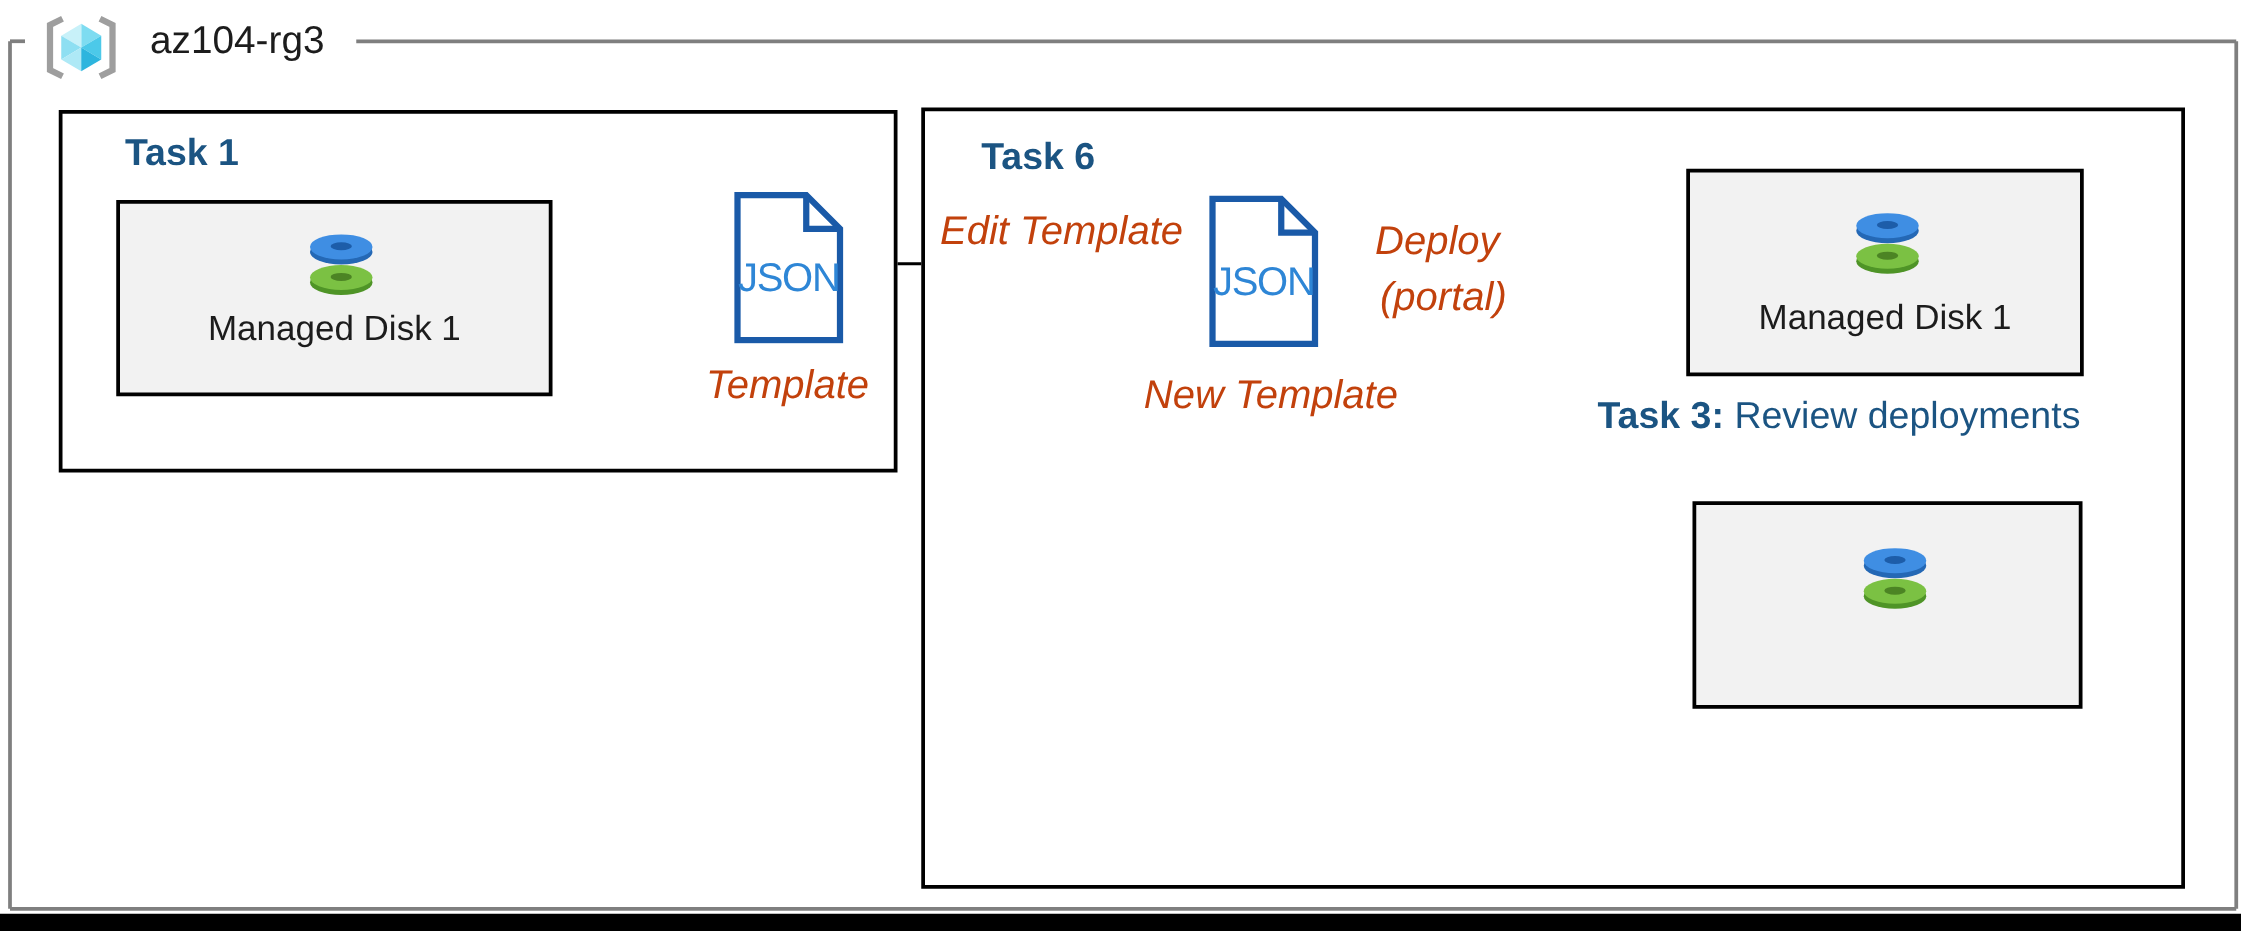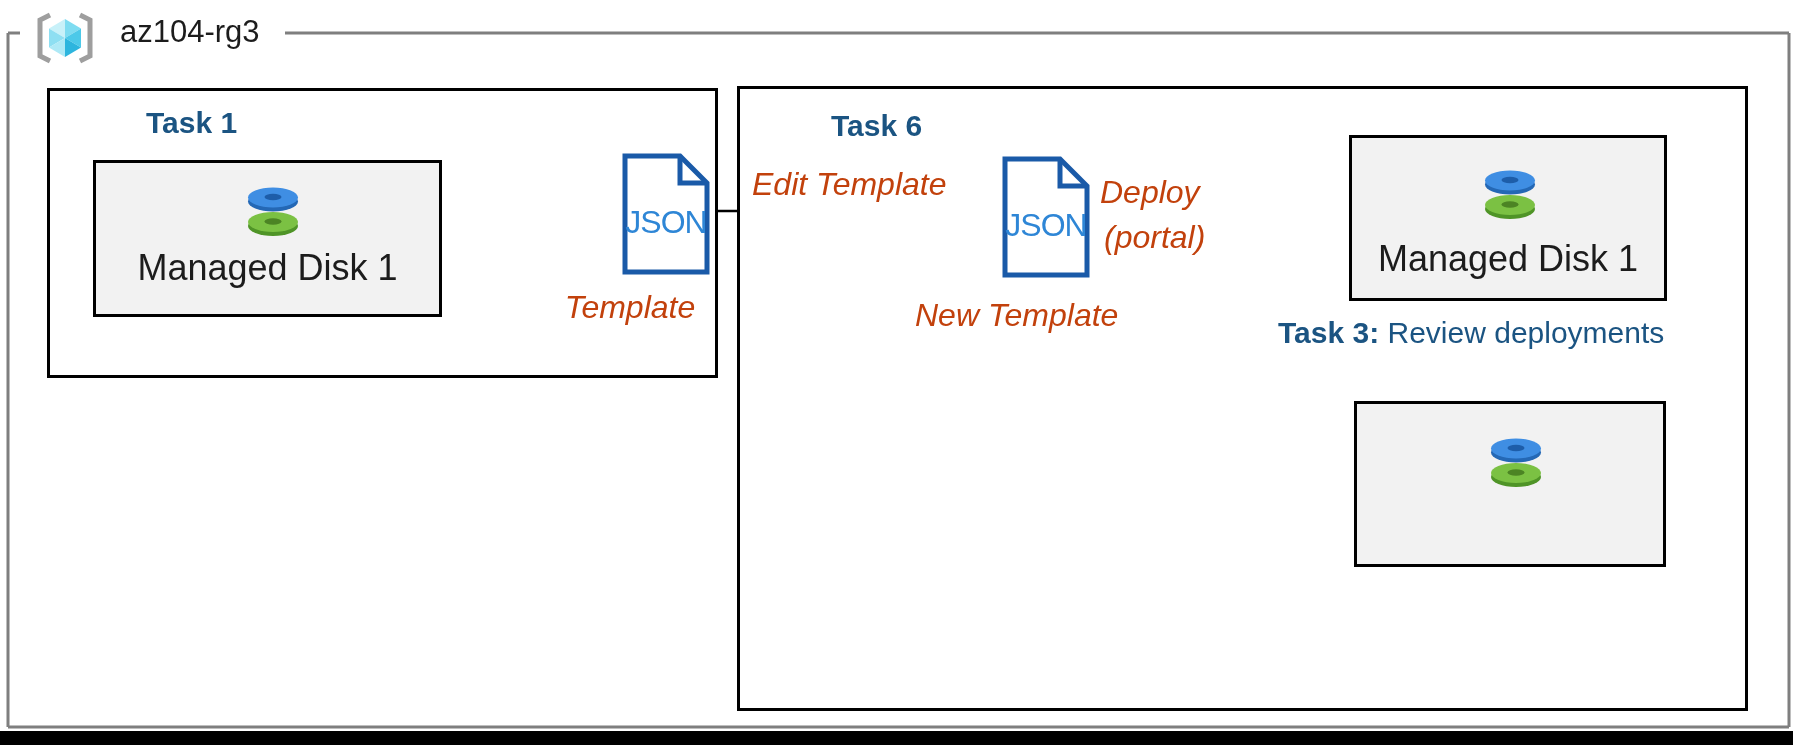--- a/index.html
+++ b/index.html
@@ -10,29 +10,29 @@
   .abs{position:absolute;}
   svg{display:block;}
   
   .footer-bar{position:absolute;left:0;top:731px;width:1793px;height:14px;background:#000;}
   
   .rg-name{position:absolute;left:120px;top:14px;font-size:31px;color:#1c1c1c;white-space:nowrap;}
   
   .task-box{position:absolute;border:3px solid #000;background:#ffffff;box-sizing:border-box;}
   .task1-box{left:47px;top:88px;width:671px;height:290px;}
   .task2-box{left:737px;top:86px;width:1011px;height:625px;}
-  .task-title{position:absolute;font-size:30px;font-weight:bold;color:#1B5482;white-space:nowrap;margin-left:46px;}
+  .task-title{position:absolute;font-size:30px;font-weight:bold;color:#1B5482;white-space:nowrap;}
   
   .disk-box{position:absolute;background:#f2f2f2;border:3px solid #000;box-sizing:border-box;}
-  .disk-label{position:absolute;font-size:36px;color:#1c1c1c;text-align:center;white-space:nowrap;}
+  .disk-label{position:absolute;font-size:28px;color:#1c1c1c;text-align:center;white-space:nowrap;}
   
   .lbl{position:absolute;font-size:32px;color:#c2410c;white-space:nowrap;font-style:italic;}
   .lbl-center{text-align:center;}
   
-  .json-doc{position:absolute;width:92px;height:112px;margin-left:35px;}
+  .json-doc{position:absolute;width:92px;height:112px;}
   .json-text{position:absolute;left:4px;top:51px;width:84px;text-align:center;
     font-size:32px;color:#2e86d6;letter-spacing:-1px;white-space:nowrap;}
   
   .task-line{font-size:30px;color:#1c1c1c;white-space:nowrap;}
   .task-line b{font-weight:bold;color:#1B5482;}
   .task3-line{position:absolute;left:1278px;top:316px;}
   .task3-line .rest{color:#1B5482;}
   .task-list{position:absolute;left:765px;top:581px;line-height:35.5px;}
 </style>
 </head>

